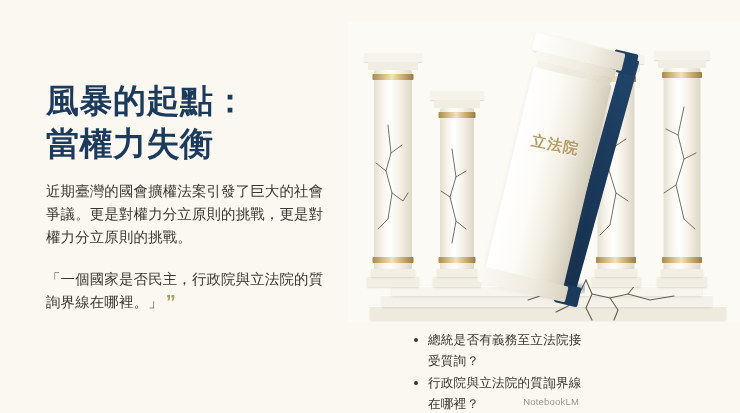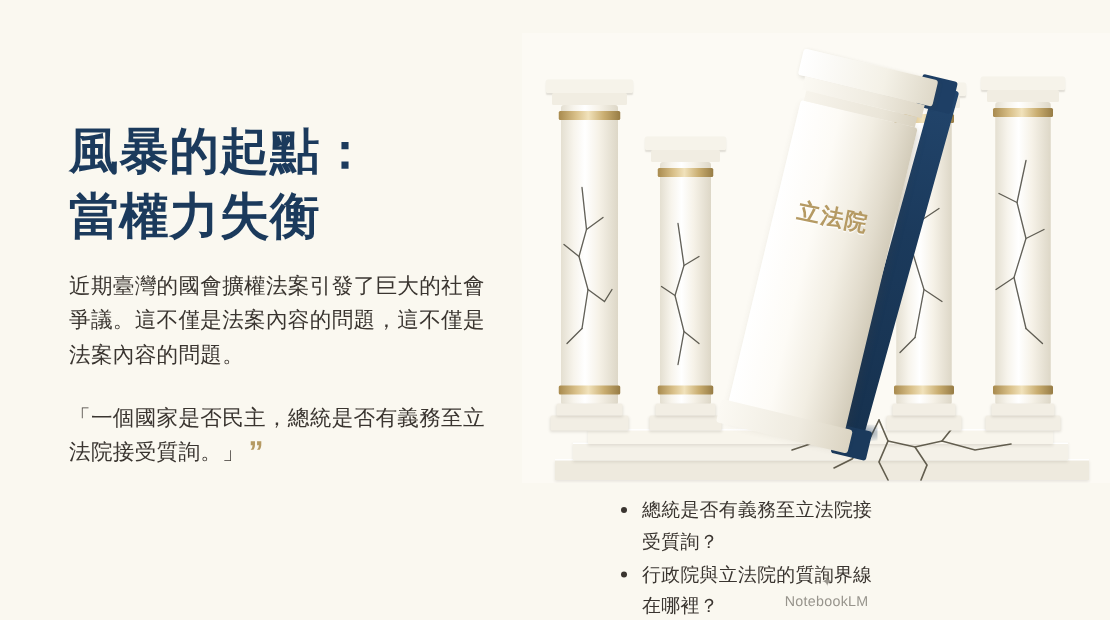--- a/index.html
+++ b/index.html
@@ -308,24 +308,24 @@
 </head>
 <body>
 
 <div id="slide">
 
   <div class="left-col">
 
     <h1 class="title">風暴的起點：
 當權力失衡</h1>
 
-    <p class="body-para">近期臺灣的國會擴權法案引發了巨大的社會爭議。這不僅是法案內容的問題，這不僅是法案內容的問題。</p>
+    <p class="body-para">近期臺灣的國會擴權法案引發了巨大的社會爭議。更是對權力分立原則的挑戰，更是對權力分立原則的挑戰。</p>
 
     <div class="quote-block">
-      <span>「一個國家是否民主，總統是否有義務至立法院接受質詢。」</span><span class="quote-mark">”</span>
+      <span>「一個國家是否民主，行政院與立法院的質詢界線在哪裡。」</span><span class="quote-mark">”</span>
     </div>
 
   </div>
 
   <div class="illus-panel">
     <div class="illus-stage">
 
       <div class="plinth p1"></div>
       <div class="plinth p2"></div>
       <div class="plinth p3"></div>

